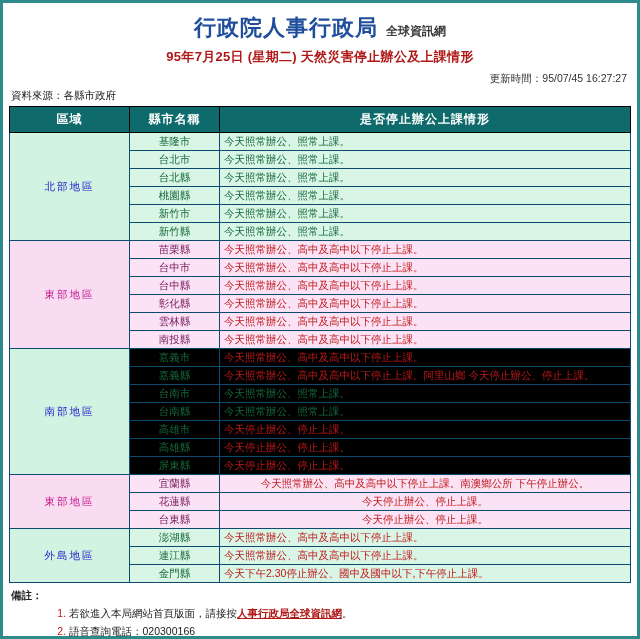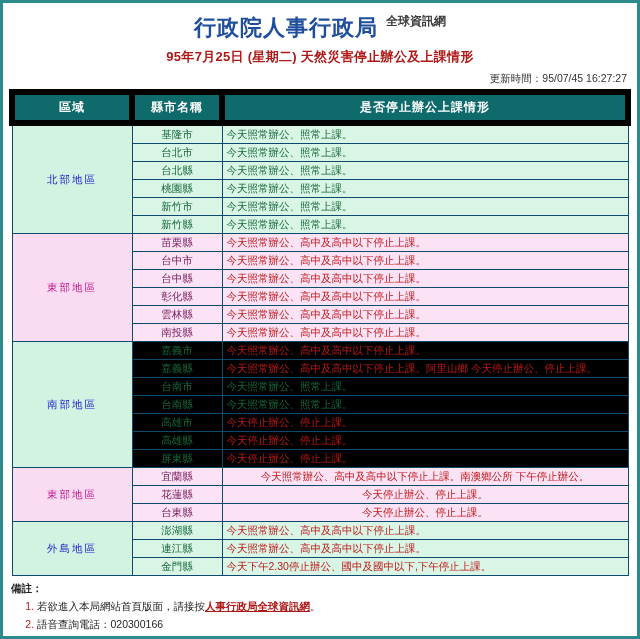--- a/index.html
+++ b/index.html
@@ -20,21 +20,21 @@
     background: #ffffff;
     padding: 4px 6px 0 6px;
     position: relative;
   }
   .header {
     text-align: center;
     padding-top: 6px;
   }
   .title-row {
     display: flex;
-    align-items: flex-start;
+    align-items: flex-end;
     justify-content: center;
     gap: 8px;
   }
   .main-title {
     font-family: "Liberation Serif", serif;
     font-size: 22px;
     font-weight: bold;
     color: #1f4e9c;
     letter-spacing: 1px;
   }
@@ -68,21 +68,21 @@
     width: 100%;
     border-collapse: collapse;
     margin-top: 3px;
     table-layout: fixed;
   }
   table.maintable th {
     background: #0f6b6b;
     color: #ffffff;
     font-size: 12px;
     font-weight: bold;
-    border: 6px solid #000000;
+    border: 1px solid #000000;
     padding: 4px 2px;
     letter-spacing: 1px;
   }
   table.maintable td {
     border: 1px solid #0c4a6e;
     padding: 1px 4px;
     font-size: 10.5px;
     height: 17px;
     line-height: 15px;
     white-space: nowrap;
@@ -137,20 +137,21 @@
   }
   .notes-title { font-weight: bold; }
   ol.notes-list {
     margin: 3px 0 0 0;
     padding-left: 26px;
   }
   ol.notes-list li {
     color: #c01818;
     margin-bottom: 3px;
     line-height: 15px;
+    margin-left: 32px;
   }
   ol.notes-list li span.txt { color: #222222; }
   a.link {
     color: #b01818;
     text-decoration: underline;
     font-weight: bold;
   }
 </style>
 </head>
 <body>
@@ -159,20 +160,21 @@
 
   <div class="header">
     <div class="title-row">
       <span class="main-title">行政院人事行政局</span>
       <span class="sub-brand">全球資訊網</span>
     </div>
     <div class="date-title">95年7月25日 (星期二) 天然災害停止辦公及上課情形</div>
   </div>
 
   <div class="update-row">更新時間：95/07/45 16:27:27</div>
+  <div class="source-row">資料來源：各縣市政府</div>
 
   <table class="maintable">
     <colgroup>
       <col class="col-region">
       <col class="col-city">
       <col class="col-status">
     </colgroup>
     <thead>
       <tr>
         <th>區域</th>

